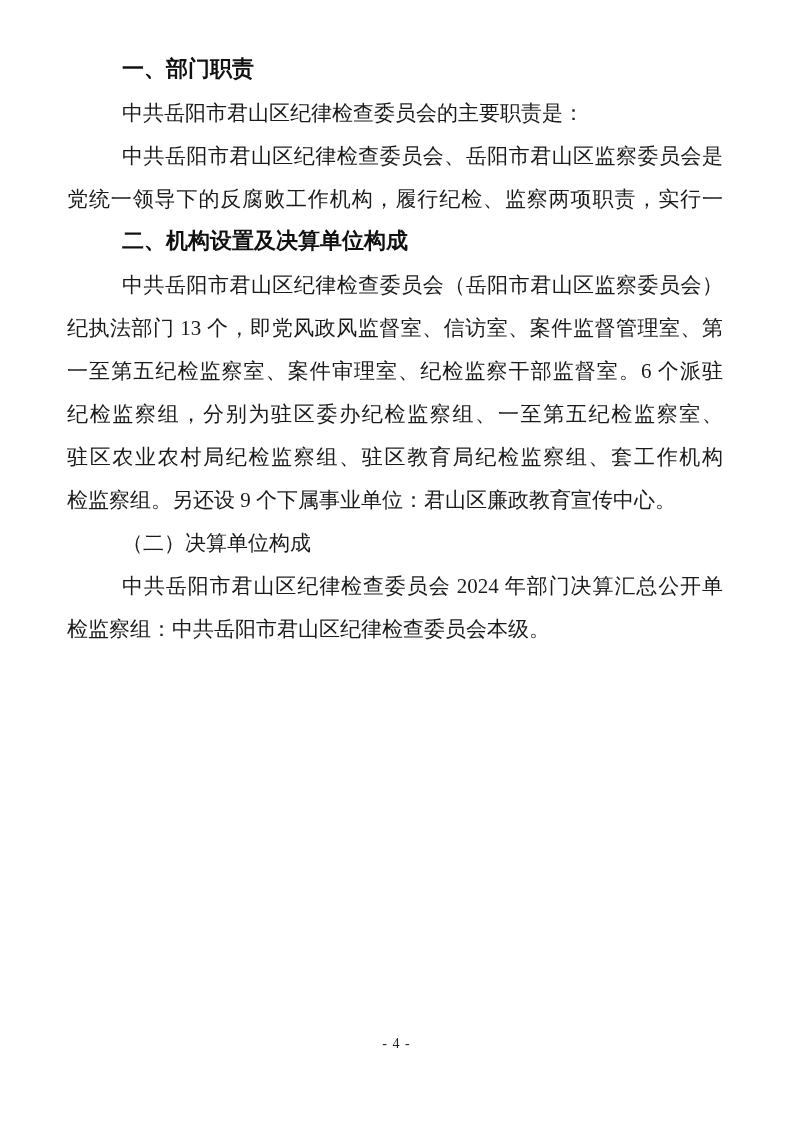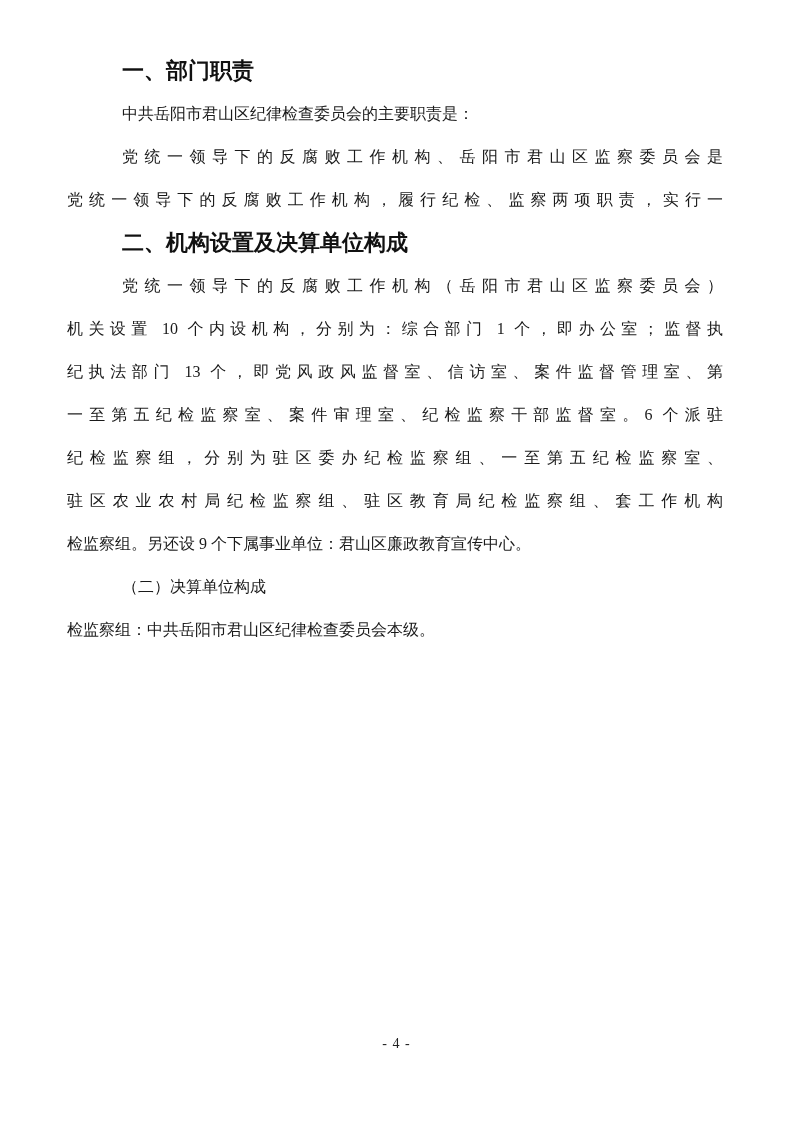--- a/index.html
+++ b/index.html
@@ -18,25 +18,25 @@
   }
   .content {
     position: absolute;
     left: 67px;
     top: 49px;
     width: 656px;
   }
   .line {
     height: 43px;
     line-height: 43px;
-    font-size: 16px;
+    font-size: 21px;
     white-space: nowrap;
   }
   .line.heading {
-    font-family: Liberation Serif, serif;
+    font-family: Liberation Mono, monospace;
     font-weight: 700;
     font-size: 22px;
     color: #111111;
   }
   .line.indent {
     padding-left: 55px;
   }
   .line.just {
     white-space: normal;
     text-align: justify;
@@ -55,28 +55,28 @@
     letter-spacing: 1px;
   }
 </style>
 </head>
 <body>
 
 <div class="page">
   <div class="content">
     <div class="line heading indent">一、部门职责</div>
     <div class="line indent">中共岳阳市君山区纪律检查委员会的主要职责是：</div>
-    <div class="line indent just">党统一领导下的反腐败工作机构、岳阳市君山区监察委员会是</div>
+    <div class="line indent just">中共岳阳市君山区纪律检查委员会、岳阳市君山区监察委员会是</div>
     <div class="line just">党统一领导下的反腐败工作机构，履行纪检、监察两项职责，实行一</div>
     <div class="line heading indent">二、机构设置及决算单位构成</div>
-    <div class="line indent just">党统一领导下的反腐败工作机构（岳阳市君山区监察委员会）</div>
-    <div class="line just">机关设置 10 个内设机构，分别为：综合部门 1 个，即办公室；监督执</div>
+    <div class="line indent just">中共岳阳市君山区纪律检查委员会（岳阳市君山区监察委员会）</div>
     <div class="line just">纪执法部门 13 个，即党风政风监督室、信访室、案件监督管理室、第</div>
     <div class="line just">一至第五纪检监察室、案件审理室、纪检监察干部监督室。6 个派驻</div>
     <div class="line just">纪检监察组，分别为驻区委办纪检监察组、一至第五纪检监察室、</div>
     <div class="line just">驻区农业农村局纪检监察组、驻区教育局纪检监察组、套工作机构</div>
     <div class="line">检监察组。另还设 9 个下属事业单位：君山区廉政教育宣传中心。</div>
     <div class="line indent">（二）决算单位构成</div>
+    <div class="line indent just">中共岳阳市君山区纪律检查委员会 2024 年部门决算汇总公开单</div>
     <div class="line">检监察组：中共岳阳市君山区纪律检查委员会本级。</div>
   </div>
 
   <div class="footer">- 4 -</div>
 </div>
 
 </body></html>

